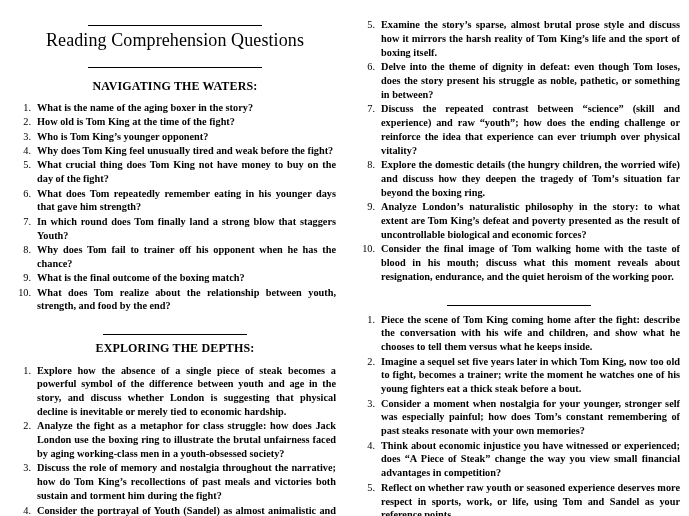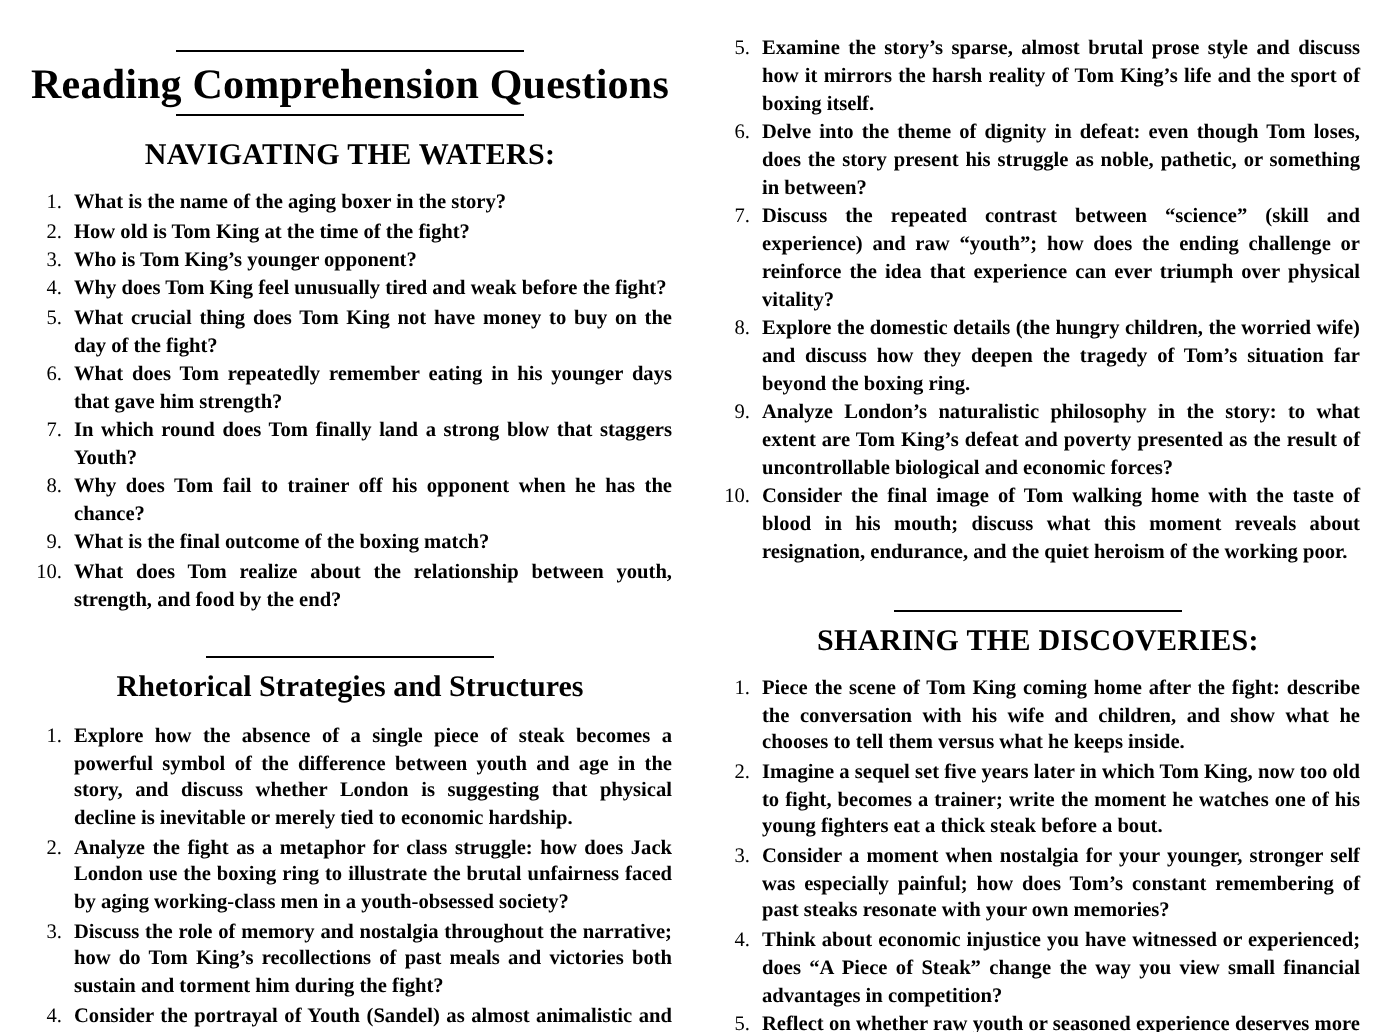--- a/index.html
+++ b/index.html
@@ -39,25 +39,25 @@
   .col-right { padding-top: 18px; }
 
   
   .title-rule {
     width: 174px;
     height: 0;
     border-top: 1.6px solid #000;
     margin: 0 auto;
   }
   .doc-title {
-    font-size: 21px;
-    font-weight: bold;
+    font-size: 18px;
+    font-weight: normal;
     text-align: center;
     letter-spacing: 0.1px;
-    margin: 4px 0 3px 0;
+    margin: 4px 0 16px 0;
     line-height: 1.15;
   }
   .title-rule-bottom {
     width: 174px;
     height: 0;
     border-top: 1.6px solid #000;
     margin: 0 auto 11px auto;
   }
 
   
@@ -66,21 +66,21 @@
   }
   .section-rule {
     width: 144px;
     height: 0;
     border-top: 1.9px solid #000;
     margin: 21px auto 6px auto;
   }
   .section-heading {
     text-align: center;
     font-weight: bold;
-    font-size: 15px;
+    font-size: 12px;
     line-height: 1.28;
     margin: 0 0 7px 0;
   }
   .section-heading .line1 {
     display: block;
     letter-spacing: 0.15px;
   }
   .section-heading .line2 {
     display: block;
   }
@@ -171,21 +171,21 @@
           <li>
               <span class="num">10.</span>
               <span class="body">What does Tom realize about the relationship between youth, strength, and food by the end?</span>
             </li>
         </ol>
       </div>
 
       <div class="section">
         <div class="section-rule"></div>
         <div class="section-heading">
-          <span class="line2">Rhetorical Strategies and Structures</span>
+          <span class="line1">EXPLORING THE DEPTHS:</span>
         </div>
         <ol class="qlist">
           <li>
               <span class="num">1.</span>
               <span class="body">Explore how the absence of a single piece of steak becomes a powerful symbol of the difference between youth and age in the story, and discuss whether London is suggesting that physical decline is inevitable or merely tied to economic hardship.</span>
             </li>
           <li>
               <span class="num">2.</span>
               <span class="body">Analyze the fight as a metaphor for class struggle: how does Jack London use the boxing ring to illustrate the brutal unfairness faced by aging working-class men in a youth-obsessed society?</span>
             </li>
@@ -229,21 +229,20 @@
           <li>
               <span class="num">10.</span>
               <span class="body">Consider the final image of Tom walking home with the taste of blood in his mouth; discuss what this moment reveals about resignation, endurance, and the quiet heroism of the working poor.</span>
             </li>
         </ol>
       </div>
 
       <div class="section">
         <div class="section-rule"></div>
         <div class="section-heading">
-          <span class="line1">SHARING THE DISCOVERIES:</span>
         </div>
         <ol class="qlist">
           <li>
               <span class="num">1.</span>
               <span class="body">Piece the scene of Tom King coming home after the fight: describe the conversation with his wife and children, and show what he chooses to tell them versus what he keeps inside.</span>
             </li>
           <li>
               <span class="num">2.</span>
               <span class="body">Imagine a sequel set five years later in which Tom King, now too old to fight, becomes a trainer; write the moment he watches one of his young fighters eat a thick steak before a bout.</span>
             </li>

